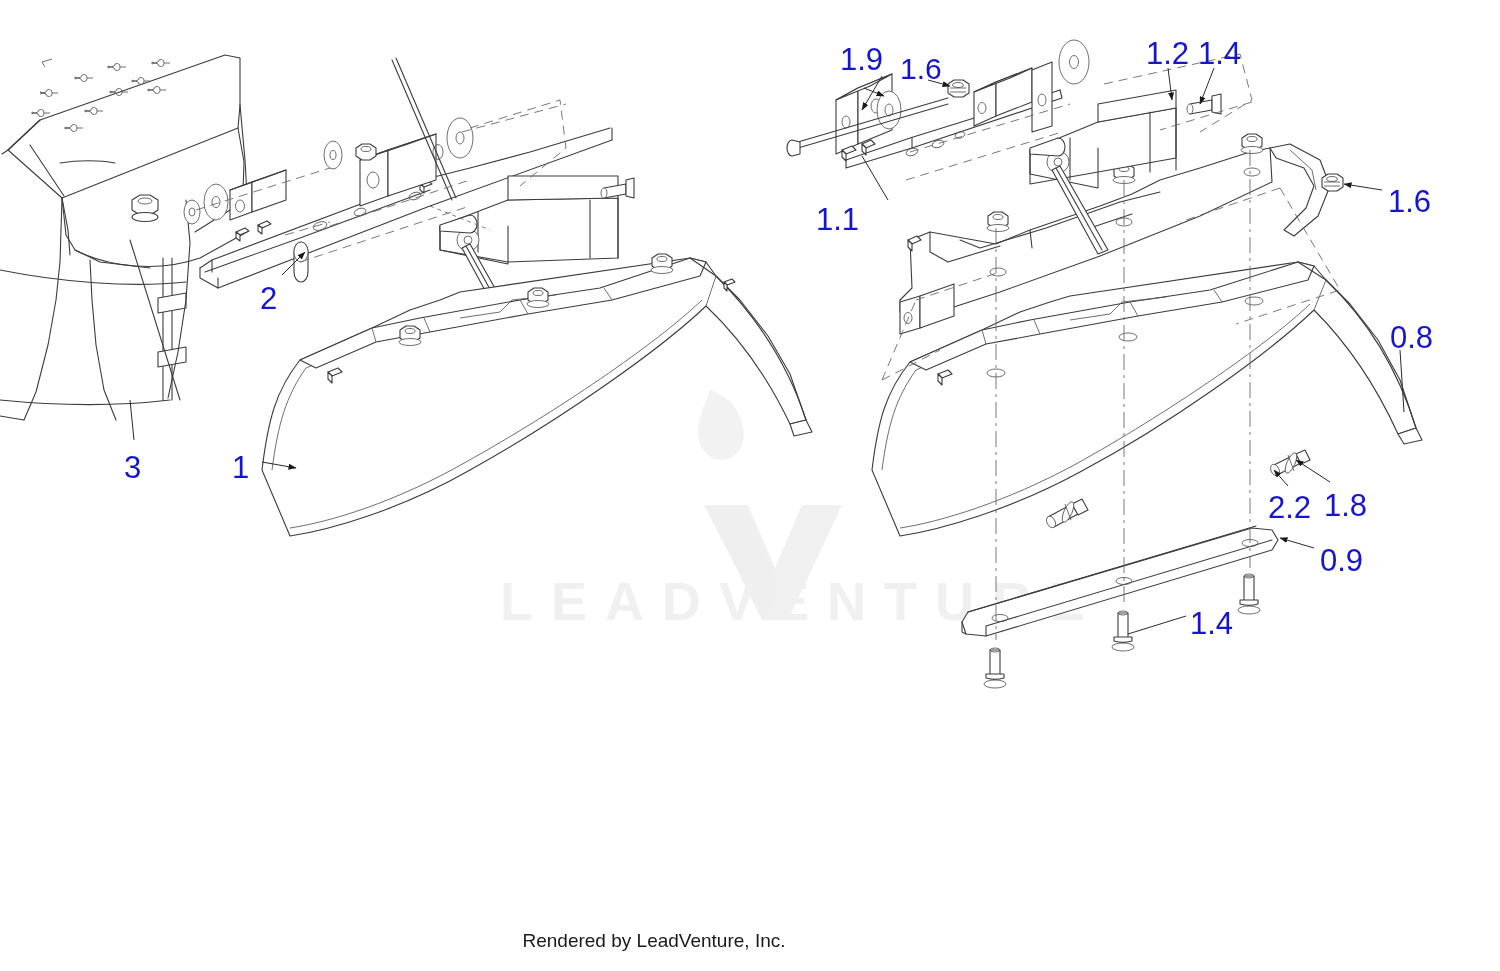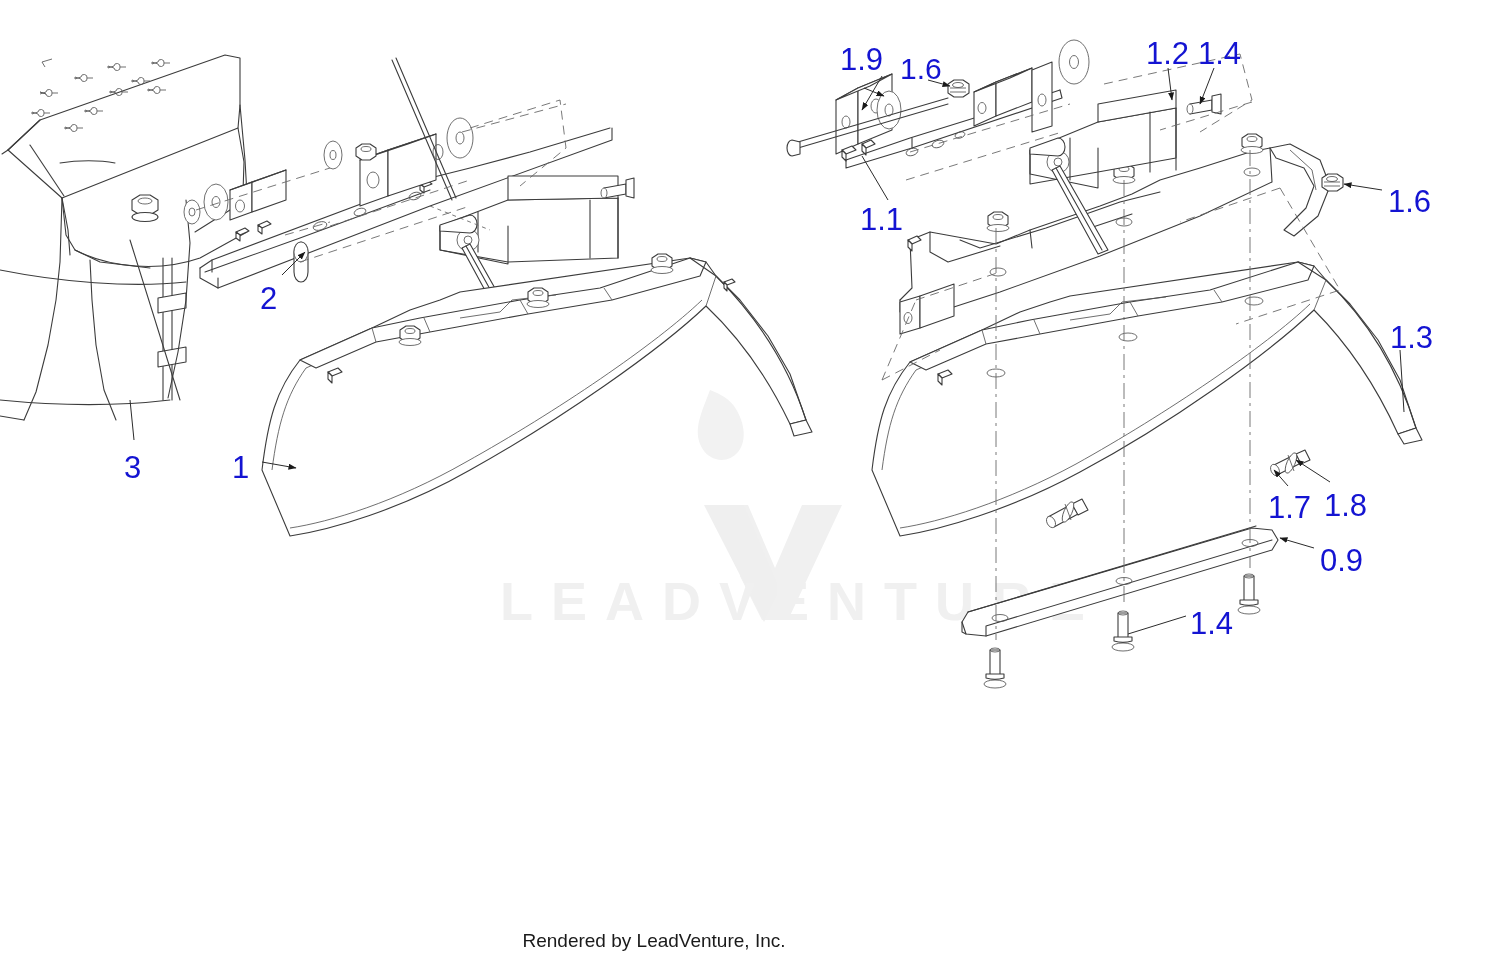--- a/index.html
+++ b/index.html
@@ -529,26 +529,26 @@
       <path class="lead" d="M1330,482 L1296,460" marker-end="url(#ar)"></path>
       <path class="lead" d="M1314,548 L1280,538" marker-end="url(#ar)"></path>
       <path class="lead" d="M1186,616 L1128,634"></path>
     </g>
   </svg>
 
   <div class="callout" style="left:232px; top:452px;">1</div>
   <div class="callout" style="left:260px; top:283px;">2</div>
   <div class="callout" style="left:124px; top:452px;">3</div>
 
-  <div class="callout" style="left:860px; top:204px;">1.1</div>
+  <div class="callout" style="left:816px; top:204px;">1.1</div>
   <div class="callout" style="left:840px; top:44px;">1.9</div>
   <div class="callout small" style="left:900px; top:54px;">1.6</div>
   <div class="callout" style="left:1146px; top:38px;">1.2</div>
   <div class="callout" style="left:1198px; top:38px;">1.4</div>
   <div class="callout" style="left:1388px; top:186px;">1.6</div>
-  <div class="callout" style="left:1390px; top:322px;">1.3</div>
-  <div class="callout" style="left:1268px; top:492px;">1.7</div>
+  <div class="callout" style="left:1390px; top:322px;">0.8</div>
+  <div class="callout" style="left:1268px; top:492px;">2.2</div>
   <div class="callout" style="left:1324px; top:490px;text-align:center;">1.8</div>
   <div class="callout" style="left:1320px; top:545px;">0.9</div>
   <div class="callout" style="left:1190px; top:608px;">1.4</div>
 
   <div id="footer-note">Rendered by LeadVenture, Inc.</div>
 </div>
 
 </body></html>

